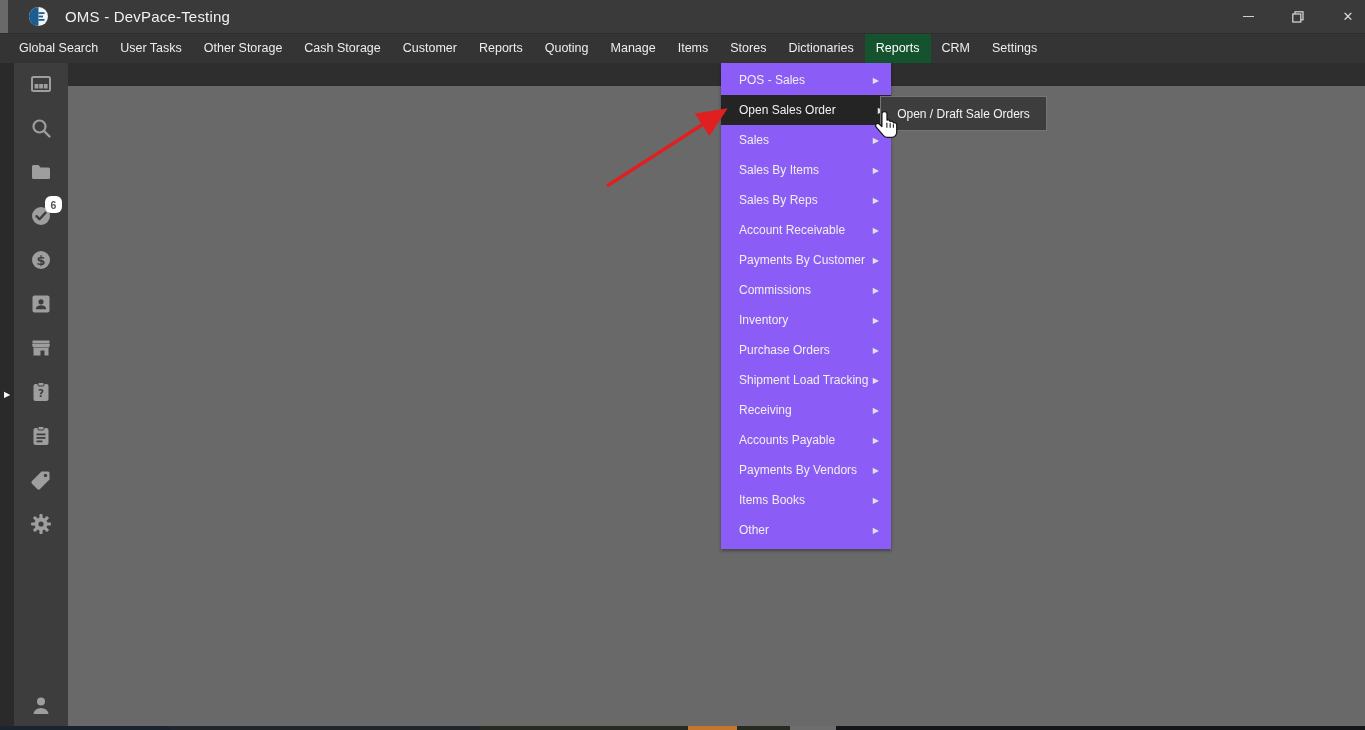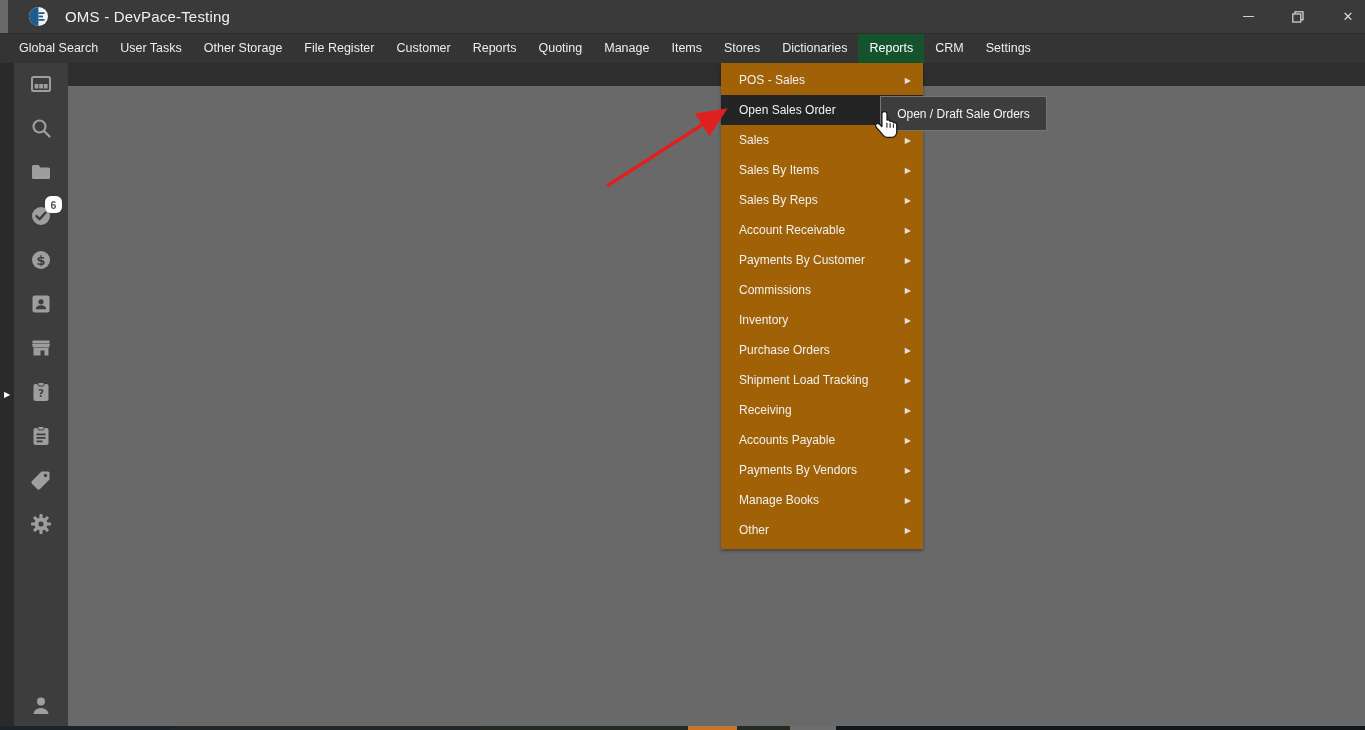--- a/index.html
+++ b/index.html
@@ -35,21 +35,21 @@
              display:flex; flex-direction:column; align-items:center; padding-top:10px; gap:22px; }
   .side-ic { position:relative; width:22px; height:22px; flex:0 0 auto; }
   .side-ic svg { display:block; }
   .badge { position:absolute; top:-9px; right:-10px; min-width:17px; height:17px; background:#ffffff;
            border-radius:6px; color:#555; font-size:10.5px; font-weight:bold; display:flex;
            align-items:center; justify-content:center; padding:0 2px; }
   .sidebar-bottom { position:absolute; left:14px; top:694px; width:54px; height:26px;
                     display:flex; justify-content:center; }
 
   
-  .dropdown { position:absolute; left:721px; top:63px; width:202px; height:486px; background:#a16207;
+  .dropdown { position:absolute; left:721px; top:63px; width:170px; height:486px; background:#8b5cf6;
               padding-top:2px; box-shadow:0 2px 3px rgba(0,0,0,.35); }
   .dd-item { height:30px; display:flex; align-items:center; padding:0 12px 0 18px;
              color:#f0f0f0; font-size:12px; }
   .dd-item.highlight { background:#242424;gap:42px; }
   .dd-label { flex:1 1 auto; white-space:nowrap; }
   .dd-arrow { font-size:8px; color:#e0e0e0; flex:0 0 auto; }
 
   
   .submenu { position:absolute; left:880px; top:96px; width:167px; height:35px; background:#3d3d3d;
              border:1px solid #757575; display:flex; }
@@ -90,21 +90,21 @@
       <div class="winbtn">
           <span class="closeglyph">✕</span>
         </div>
     </div>
   </div>
 
   <div class="menubar">
     <div class="menubar-item">Global Search</div>
     <div class="menubar-item">User Tasks</div>
     <div class="menubar-item">Other Storage</div>
-    <div class="menubar-item">File Register</div>
+    <div class="menubar-item">Cash Storage</div>
     <div class="menubar-item">Customer</div>
     <div class="menubar-item">Reports</div>
     <div class="menubar-item">Quoting</div>
     <div class="menubar-item">Manage</div>
     <div class="menubar-item">Items</div>
     <div class="menubar-item">Stores</div>
     <div class="menubar-item">Dictionaries</div>
     <div class="menubar-item active">Reports</div>
     <div class="menubar-item">CRM</div>
     <div class="menubar-item">Settings</div>
@@ -255,21 +255,21 @@
     </div>
     <div class="dd-item">
       <span class="dd-label">Accounts Payable</span>
       <span class="dd-arrow">▶</span>
     </div>
     <div class="dd-item">
       <span class="dd-label">Payments By Vendors</span>
       <span class="dd-arrow">▶</span>
     </div>
     <div class="dd-item">
-      <span class="dd-label">Manage Books</span>
+      <span class="dd-label">Items Books</span>
       <span class="dd-arrow">▶</span>
     </div>
     <div class="dd-item">
       <span class="dd-label">Other</span>
       <span class="dd-arrow">▶</span>
     </div>
   </div>
 
   <div class="submenu">
     <div class="sub-item">Open / Draft Sale Orders</div>

